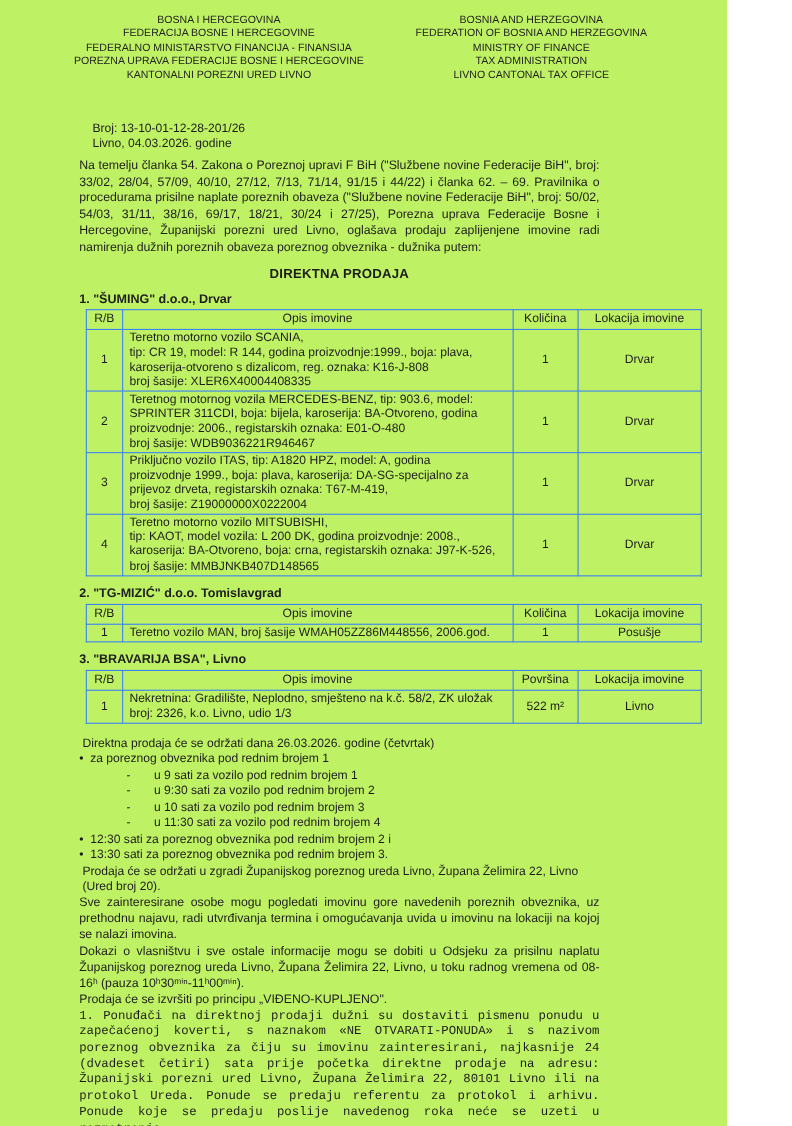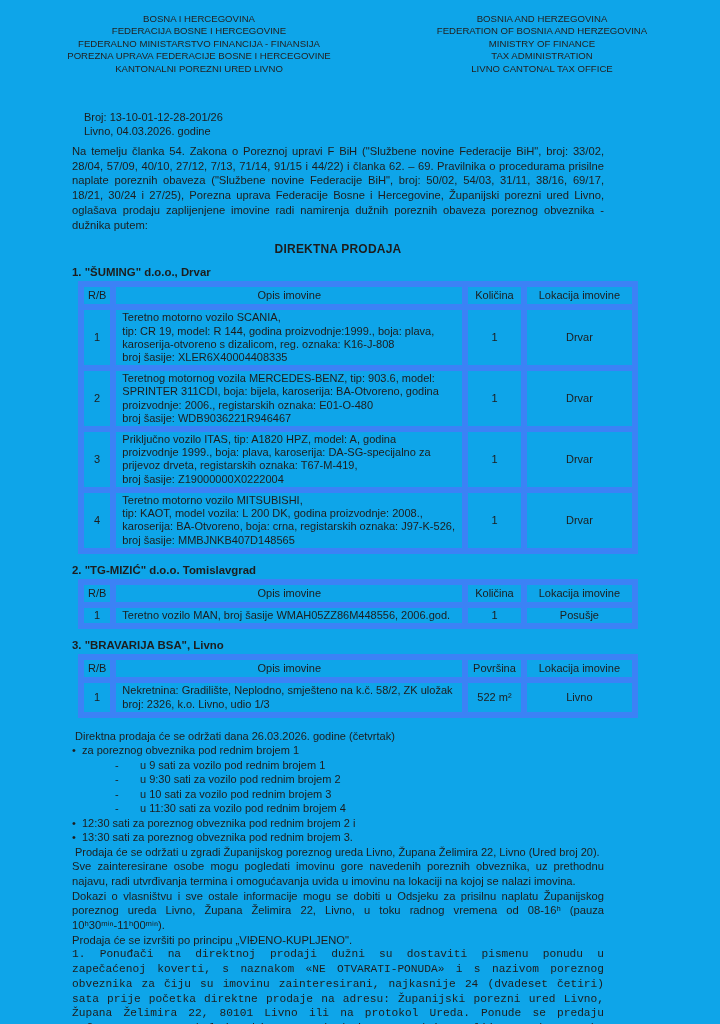--- a/index.html
+++ b/index.html
@@ -3,21 +3,21 @@
 <meta charset="utf-8">
 <style>
   html, body { margin: 0; padding: 0; }
   body {
     width: 720px; height: 1024px;
     background: #ffffff;
     color: #1d1d1d;
     font-family: "Liberation Sans", sans-serif;
     overflow: hidden;
   }
-  .page { position: relative; width: 720px; height: 1024px; background: #0ea5e9; }
+  .page { position: relative; width: 661px; height: 1024px; background: #bef264; }
 
   
   .letterhead {
     display: flex; justify-content: space-between;
     padding: 13px 58px 0 54px;
   }
   .lh-col {
     text-align: center;
     font-size: 9.6px; line-height: 12.4px;
     color: #222; white-space: pre-line;
@@ -46,21 +46,21 @@
     margin-top: 9px; font-weight: bold; font-size: 11.4px; line-height: 14px;
   }
 
   
   table.prop {
     border-collapse: collapse;
     width: 560px; margin-left: 6px; margin-top: 2px;
     table-layout: fixed;
   }
   table.prop th, table.prop td {
-    border: 6px solid #3b82f6;
+    border: 1px solid #3b82f6;
     font-size: 11px; line-height: 13.2px;
     font-weight: normal;
     padding: 1px 6px;
     vertical-align: middle;
   }
   table.prop th { text-align: center; padding: 2px 4px; }
   .col-rb { width: 32px; }
   .col-desc { width: 348px; }
   .col-qty { width: 58px; }
   .col-loc { width: 110px; }

